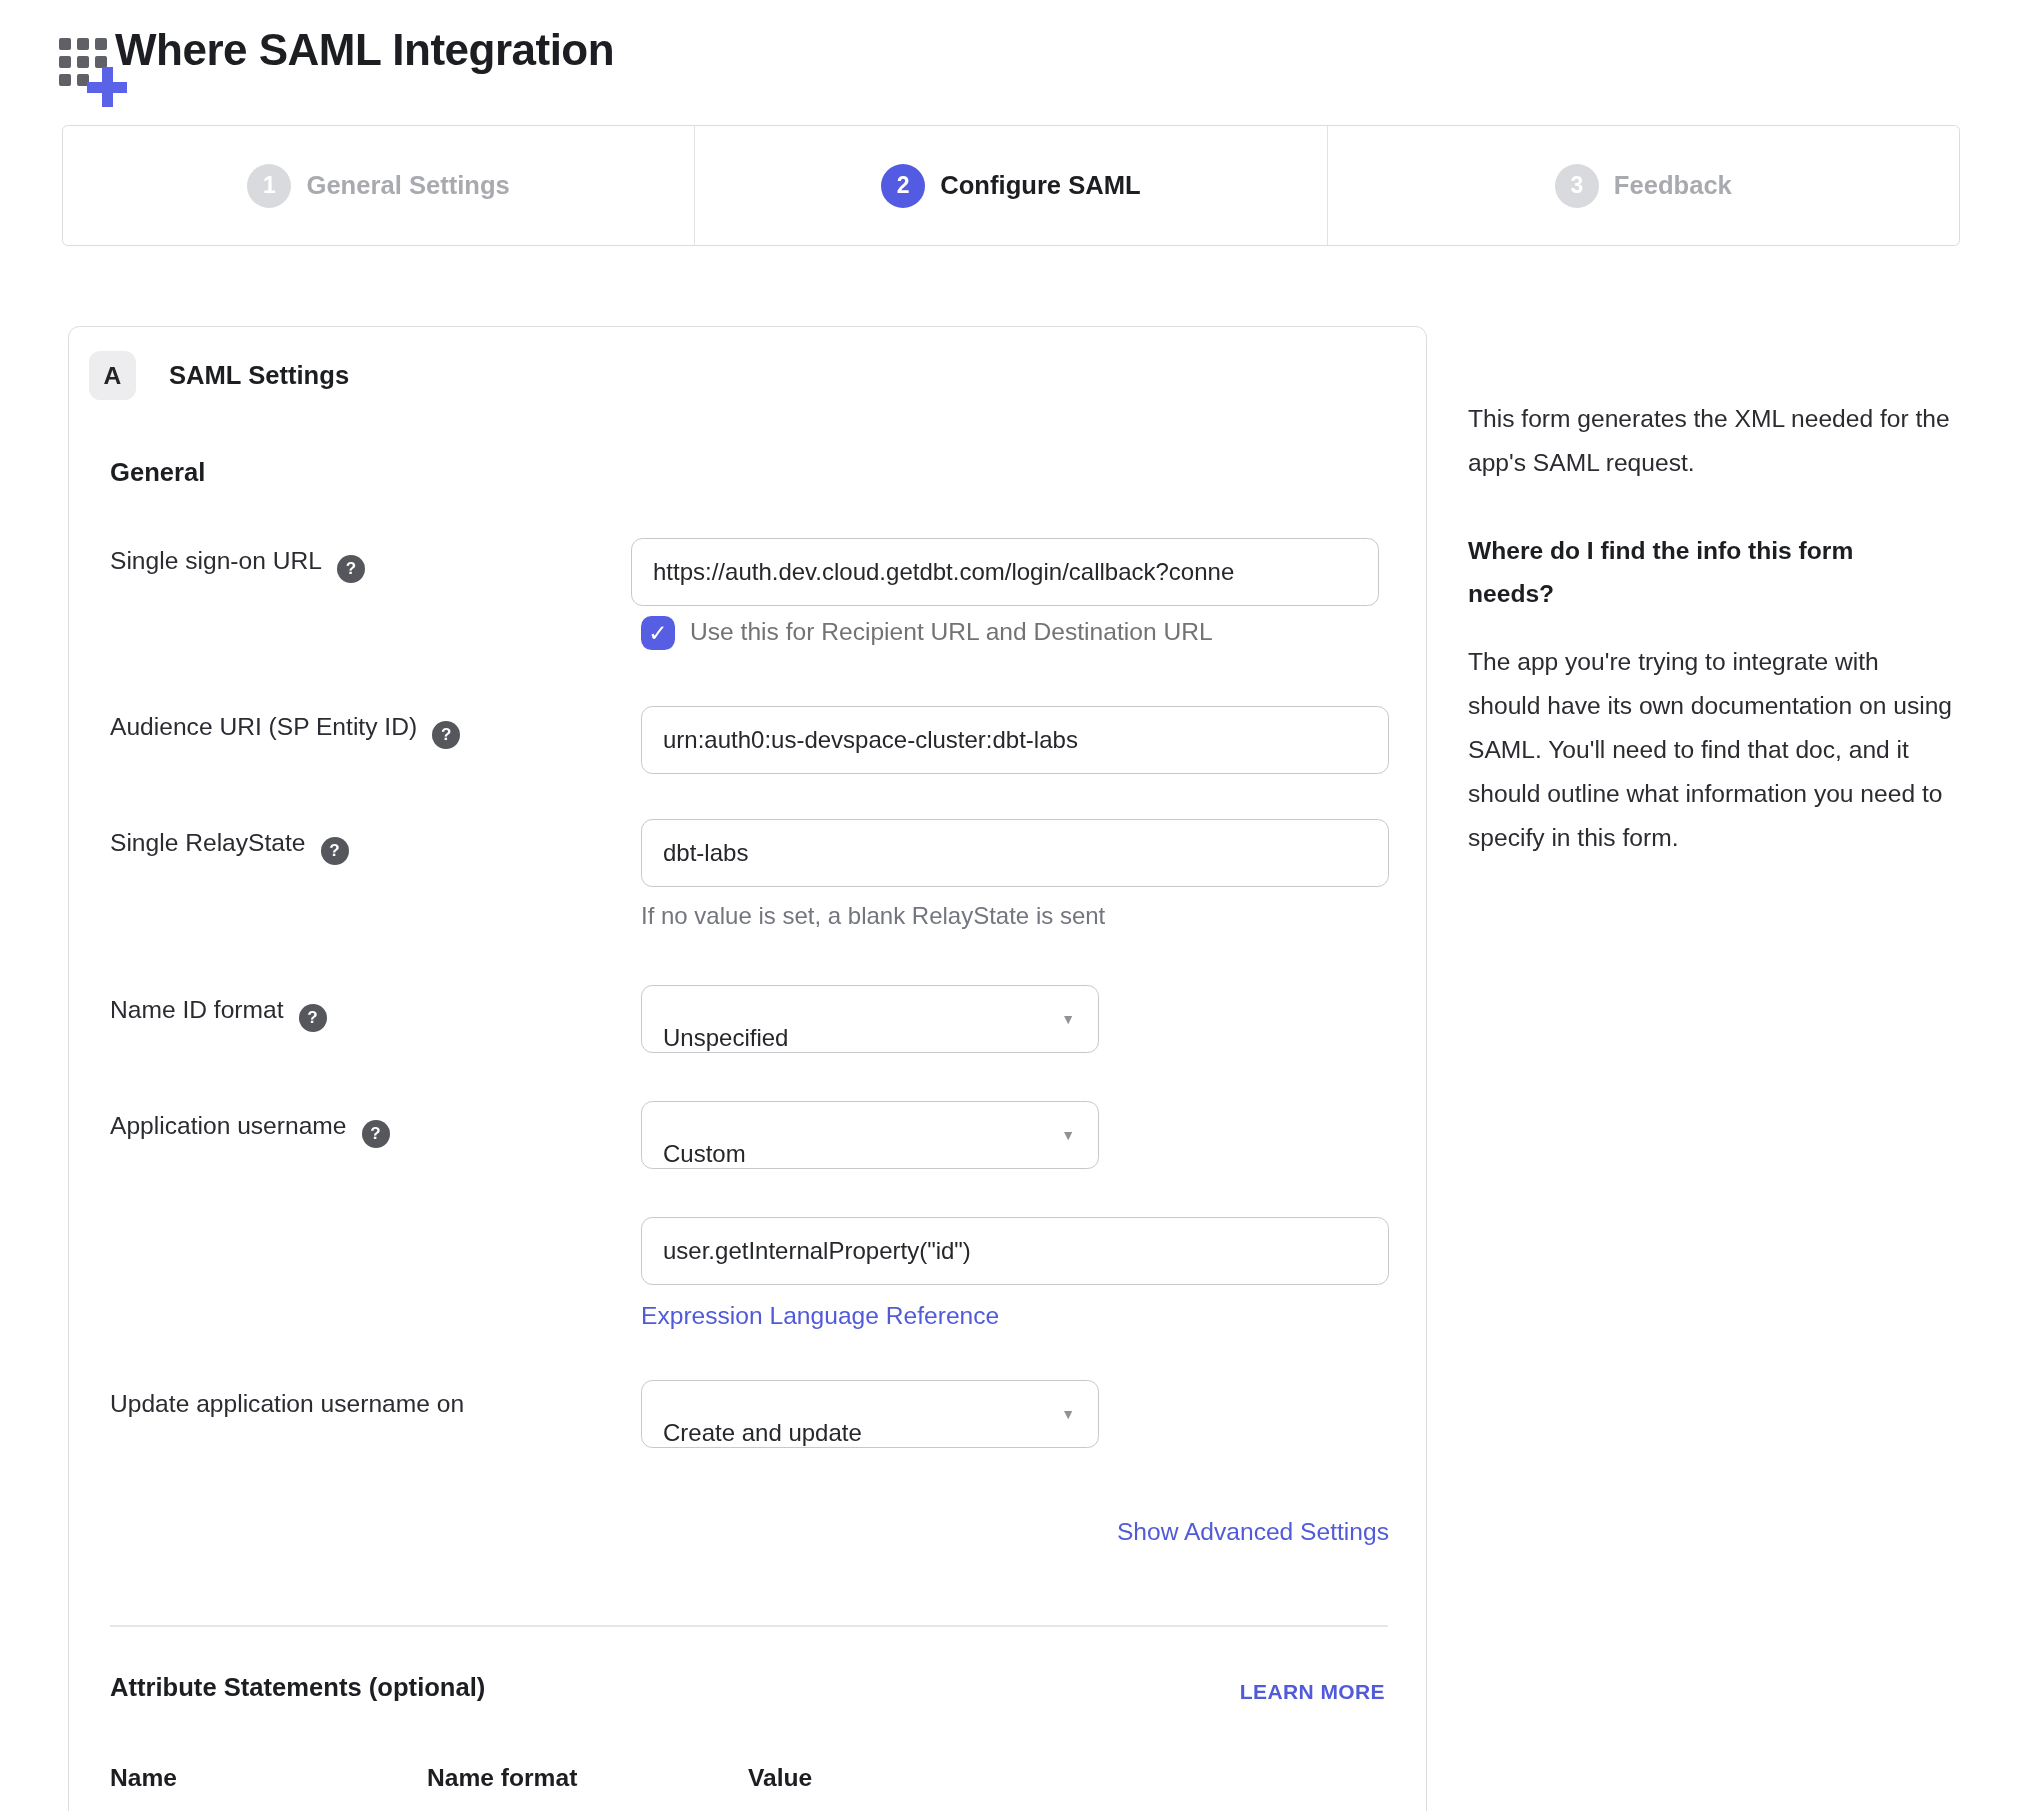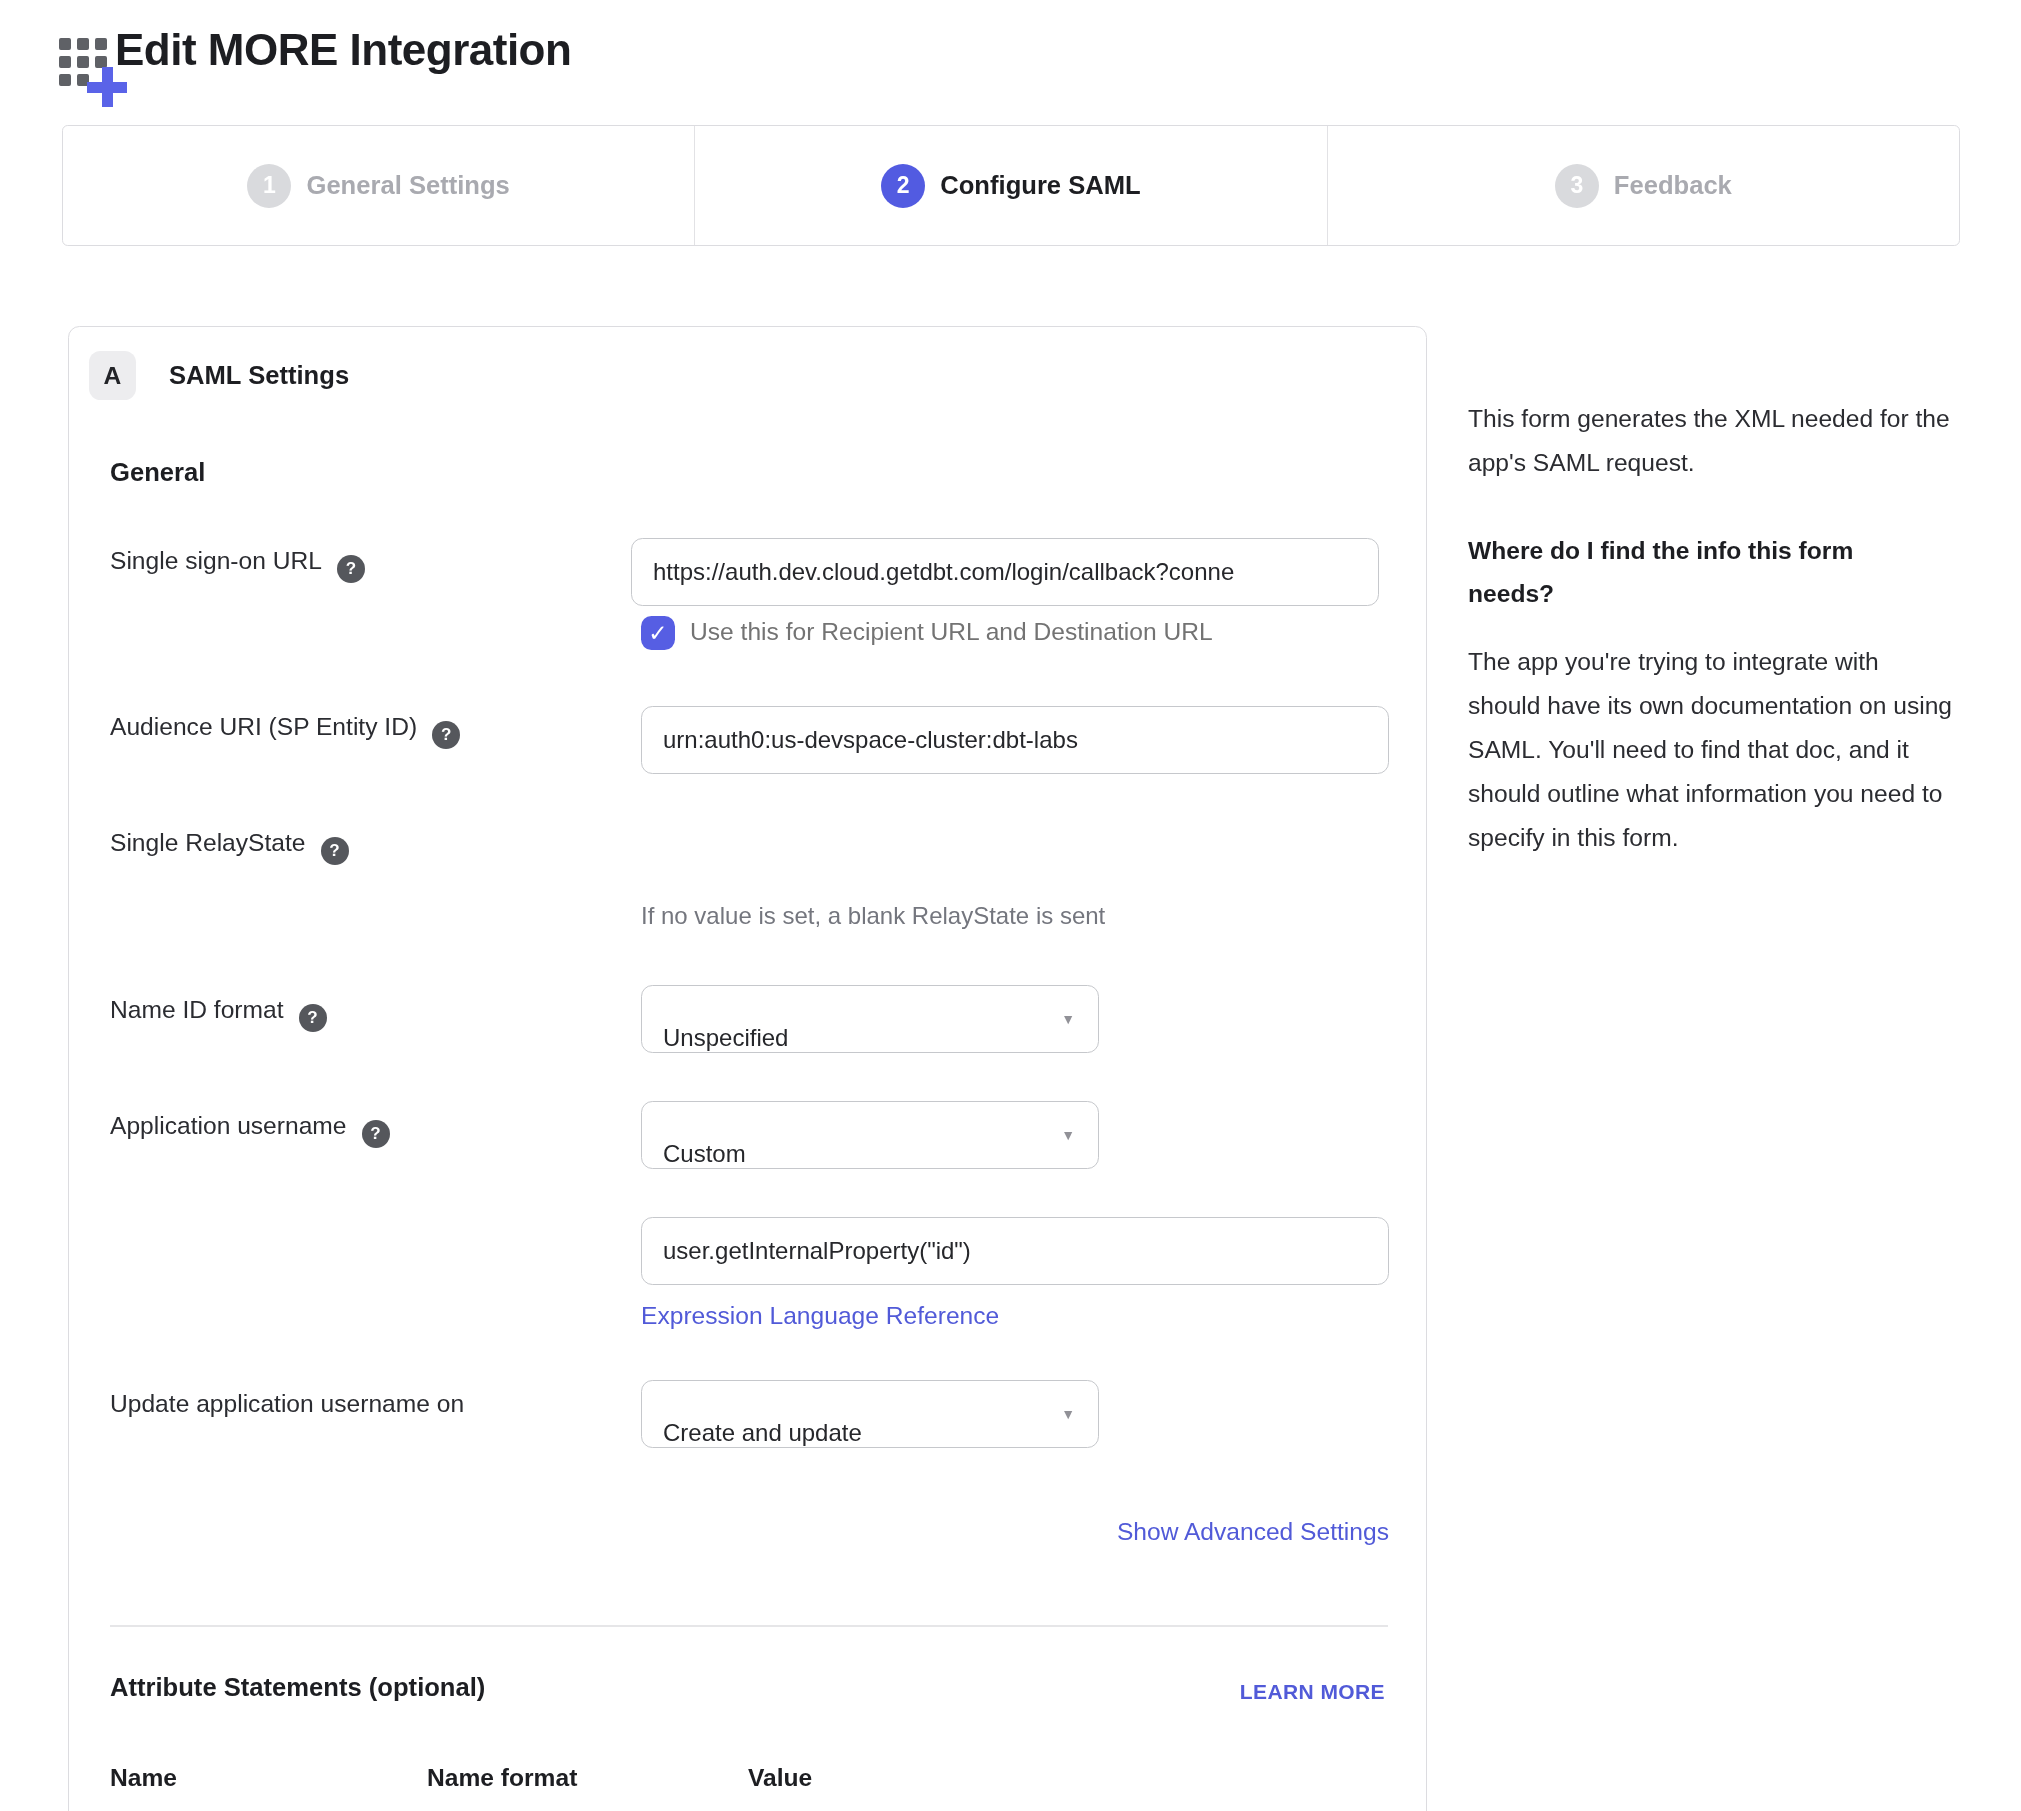--- a/index.html
+++ b/index.html
@@ -57,21 +57,21 @@
     <div class="sq" style="left:18px;top:0"></div>
     <div class="sq" style="left:36px;top:0"></div>
   <div class="sq" style="left:0;top:18px"></div>
     <div class="sq" style="left:18px;top:18px"></div>
     <div class="sq" style="left:36px;top:18px"></div>
   <div class="sq" style="left:0;top:36px"></div>
     <div class="sq" style="left:18px;top:36px"></div>
   <div class="plus-v"></div>
     <div class="plus-h"></div>
 </div>
-<div class="page-title">Edit MORE Integration</div>
+<div class="page-title">Where SAML Integration</div>
 
 <div class="wizard">
   <div class="step">
     <div class="step-num">1</div>
     <div class="step-label">General Settings</div>
   </div>
   <div class="step active">
     <div class="step-num">2</div>
     <div class="step-label">Configure SAML</div>
   </div>
@@ -90,20 +90,21 @@
   <input class="t-input" style="left: 562px; top: 211px;" value="https://auth.dev.cloud.getdbt.com/login/callback?conne">
   <div class="checkbox" style="left:572px;top:289px">
       <span>✓</span>
     </div>
   <div class="cb-label" style="left:621px;top:291px">Use this for Recipient URL and Destination URL</div>
 
   <div class="f-label" style="left:41px;top:386px"><span>Audience URI (SP Entity ID)</span><span class="help-icon">?</span></div>
   <input class="t-input" style="left: 572px; top: 379px;" value="urn:auth0:us-devspace-cluster:dbt-labs">
 
   <div class="f-label" style="left:41px;top:502px"><span>Single RelayState</span><span class="help-icon">?</span></div>
+  <input class="t-input" style="left: 572px; top: 492px;" value="dbt-labs">
   <div class="hint" style="left:572px;top:575px">If no value is set, a blank RelayState is sent</div>
 
   <div class="f-label" style="left:41px;top:669px"><span>Name ID format</span><span class="help-icon">?</span></div>
   <div class="t-select" style="left:572px;top:658px">
     <span>Unspecified</span>
     <span class="sel-arrow">▼</span>
   </div>
 
   <div class="f-label" style="left:41px;top:785px"><span>Application username</span><span class="help-icon">?</span></div>
   <div class="t-select" style="left:572px;top:774px">

